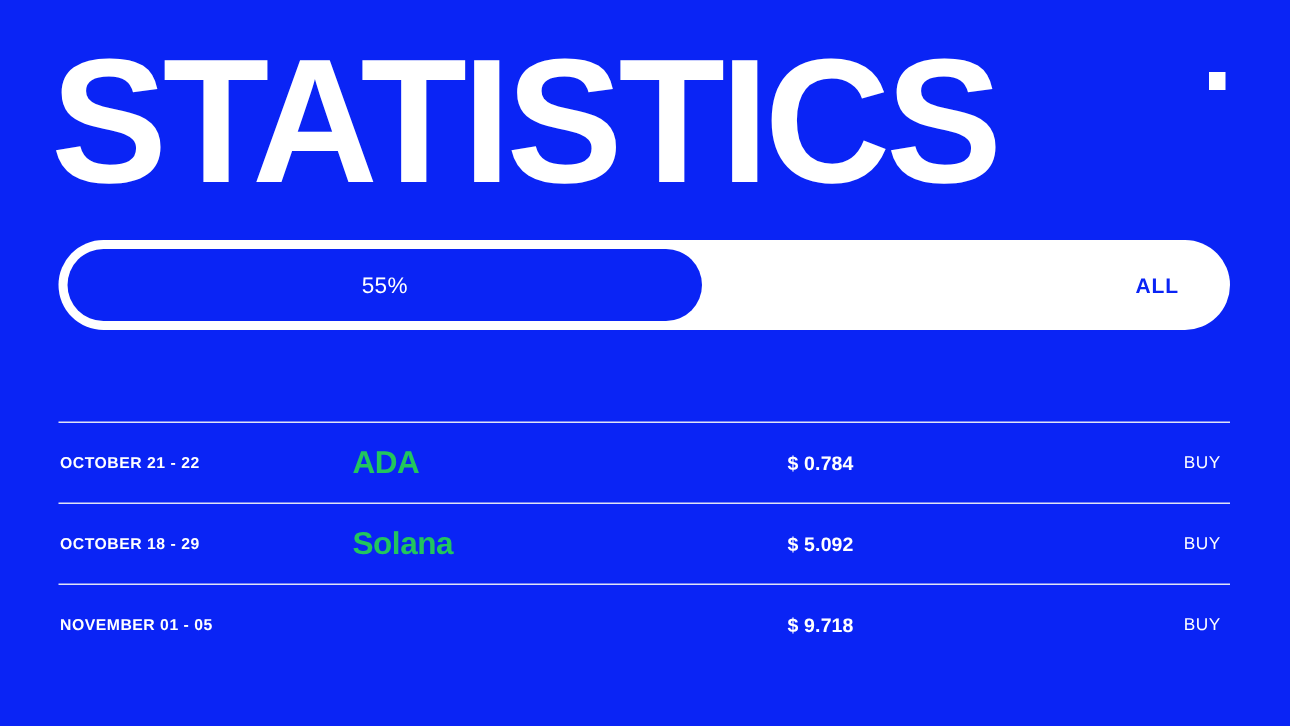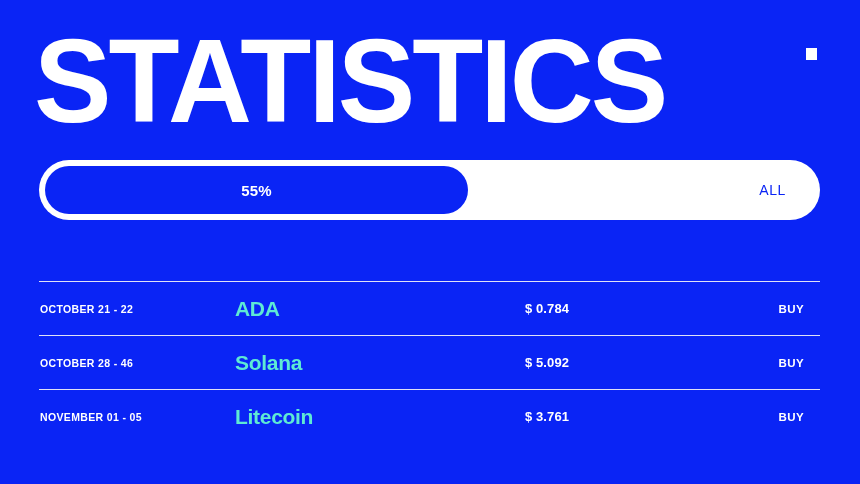--- a/index.html
+++ b/index.html
@@ -61,34 +61,34 @@
     background: #0a24f5;
     border-radius: 24px;
     display: flex;
     align-items: center;
     justify-content: center;
   }
 
   #progress-value {
     color: #ffffff;
     font-size: 15px;
-    font-weight: 700;
+    font-weight: 400;
     letter-spacing: 0.2px;
   }
 
   #progress-all-label {
     position: absolute;
     right: 34px;
     top: 0;
     height: 60px;
     display: flex;
     align-items: center;
     color: #0a24f5;
     font-size: 14px;
-    font-weight: 400;
+    font-weight: 700;
     letter-spacing: 0.6px;
   }
 
   
   #listing {
     position: absolute;
     left: 39px;
     top: 281px;
     width: 781px;
   }
@@ -107,43 +107,43 @@
     color: #ffffff;
     font-size: 10.5px;
     font-weight: 700;
     letter-spacing: 0.35px;
     white-space: nowrap;
   }
 
   .cell-coin {
     position: absolute;
     left: 196px;
-    color: #5eead4;
+    color: #22c55e;
     font-size: 21px;
     font-weight: 700;
     letter-spacing: -0.3px;
     white-space: nowrap;
   }
 
   .cell-price {
     position: absolute;
     left: 486px;
     color: #ffffff;
     font-size: 13px;
     font-weight: 700;
     letter-spacing: 0.1px;
     white-space: nowrap;
   }
 
   .cell-buy {
     position: absolute;
-    right: 16px;
+    right: 6px;
     color: #ffffff;
     font-size: 11.5px;
-    font-weight: 700;
+    font-weight: 400;
     letter-spacing: 0.4px;
     white-space: nowrap;
     cursor: pointer;
   }
 </style>
 </head>
 <body>
 
 <h1 id="page-title">STATISTICS</h1>
 
@@ -161,26 +161,25 @@
 <div id="listing">
 
   <div class="list-row">
     <span class="cell-date">OCTOBER 21 - 22</span>
     <span class="cell-coin">ADA</span>
     <span class="cell-price">$ 0.784</span>
     <span class="cell-buy">BUY</span>
   </div>
 
   <div class="list-row">
-    <span class="cell-date">OCTOBER 28 - 46</span>
+    <span class="cell-date">OCTOBER 18 - 29</span>
     <span class="cell-coin">Solana</span>
     <span class="cell-price">$ 5.092</span>
     <span class="cell-buy">BUY</span>
   </div>
 
   <div class="list-row">
     <span class="cell-date">NOVEMBER 01 - 05</span>
-    <span class="cell-coin">Litecoin</span>
-    <span class="cell-price">$ 3.761</span>
+    <span class="cell-price">$ 9.718</span>
     <span class="cell-buy">BUY</span>
   </div>
 
 </div>
 
 </body></html>

